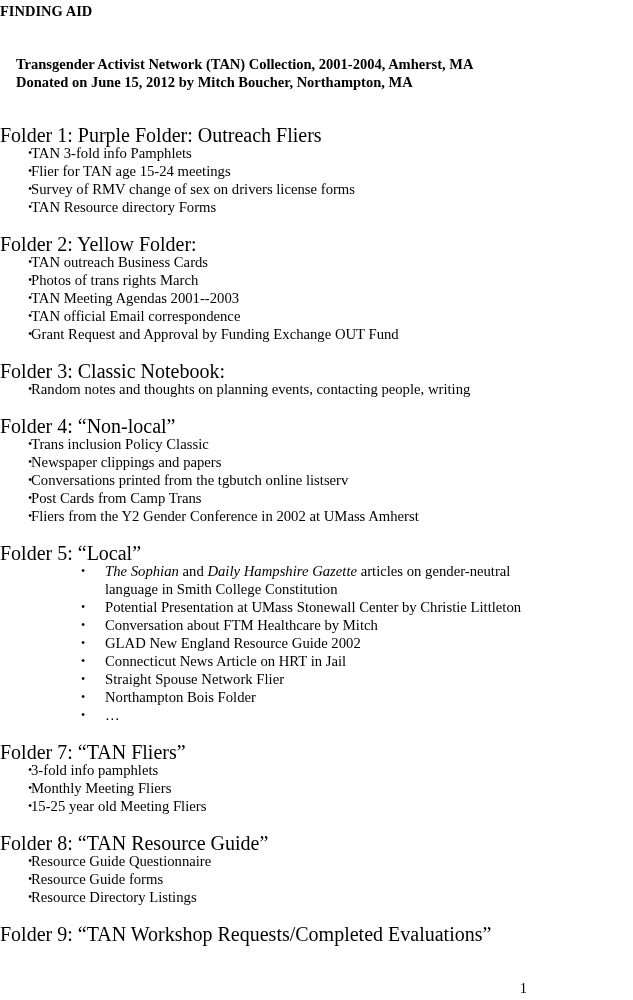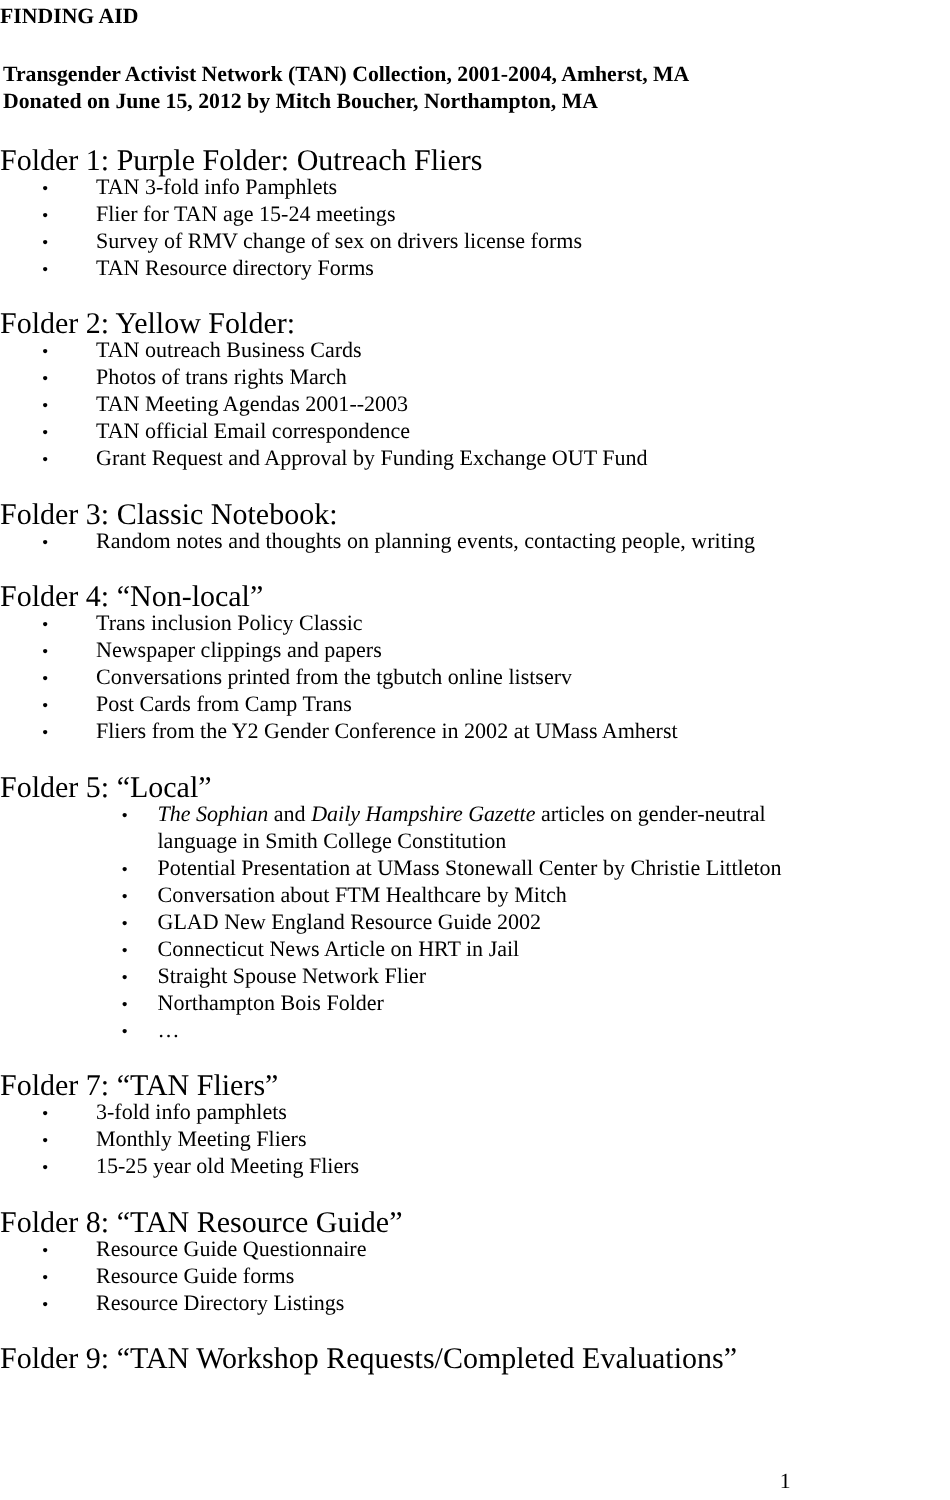--- a/index.html
+++ b/index.html
@@ -26,21 +26,21 @@
   }
   
   .doc-title {
     font-size: 14.5px;
     font-weight: bold;
     line-height: 18px;
     margin: 0;
     padding-top: 2px;
   }
   .title-block {
-    margin: 2px;
+    margin: 16px;
     padding-top: 19px;
   }
   .title-line {
     font-size: 14.5px;
     font-weight: bold;
     line-height: 18px;
     margin: 0;
     white-space: nowrap;
   }
   
@@ -56,21 +56,21 @@
   ul.bullets {
     list-style: none;
     margin: 0;
     padding: 0;
   }
   ul.bullets > li {
     position: relative;
     font-size: 14.7px;
     line-height: 18px;
     margin: 0;
-    padding-left: 64px;
+    padding-left: 31px;
     padding-right: 3px;
   }
   ul.bullets > li::before {
     content: "\2022";
     position: absolute;
     left: 28px;
     top: 0;
     font-size: 12px;
     line-height: 18px;
   }

